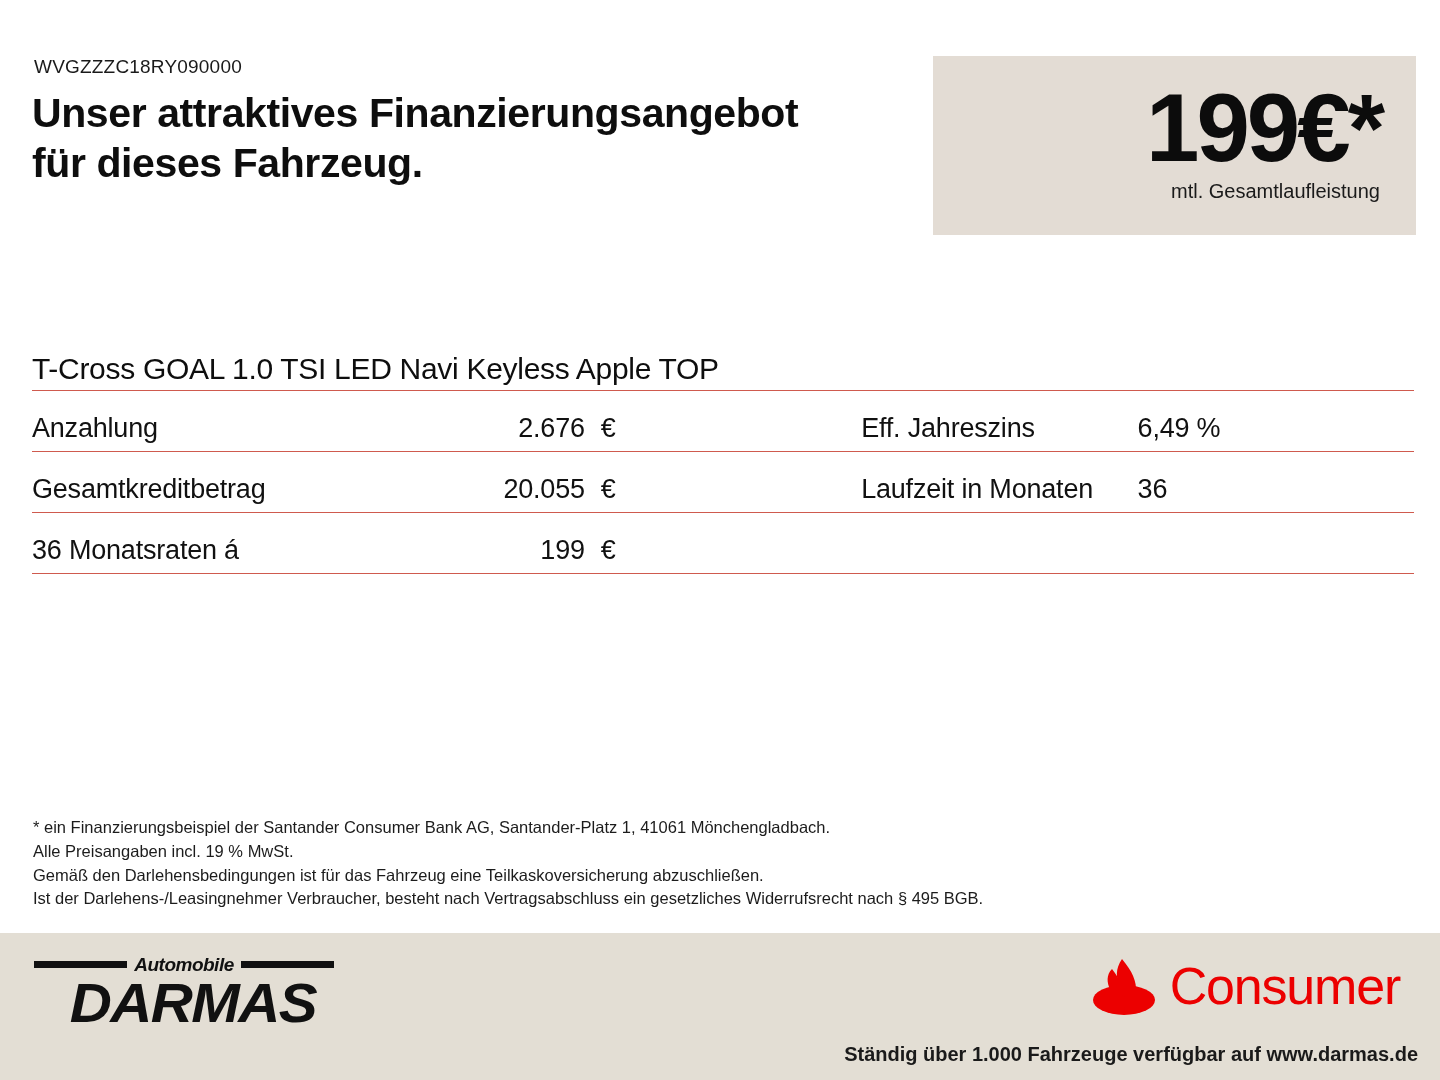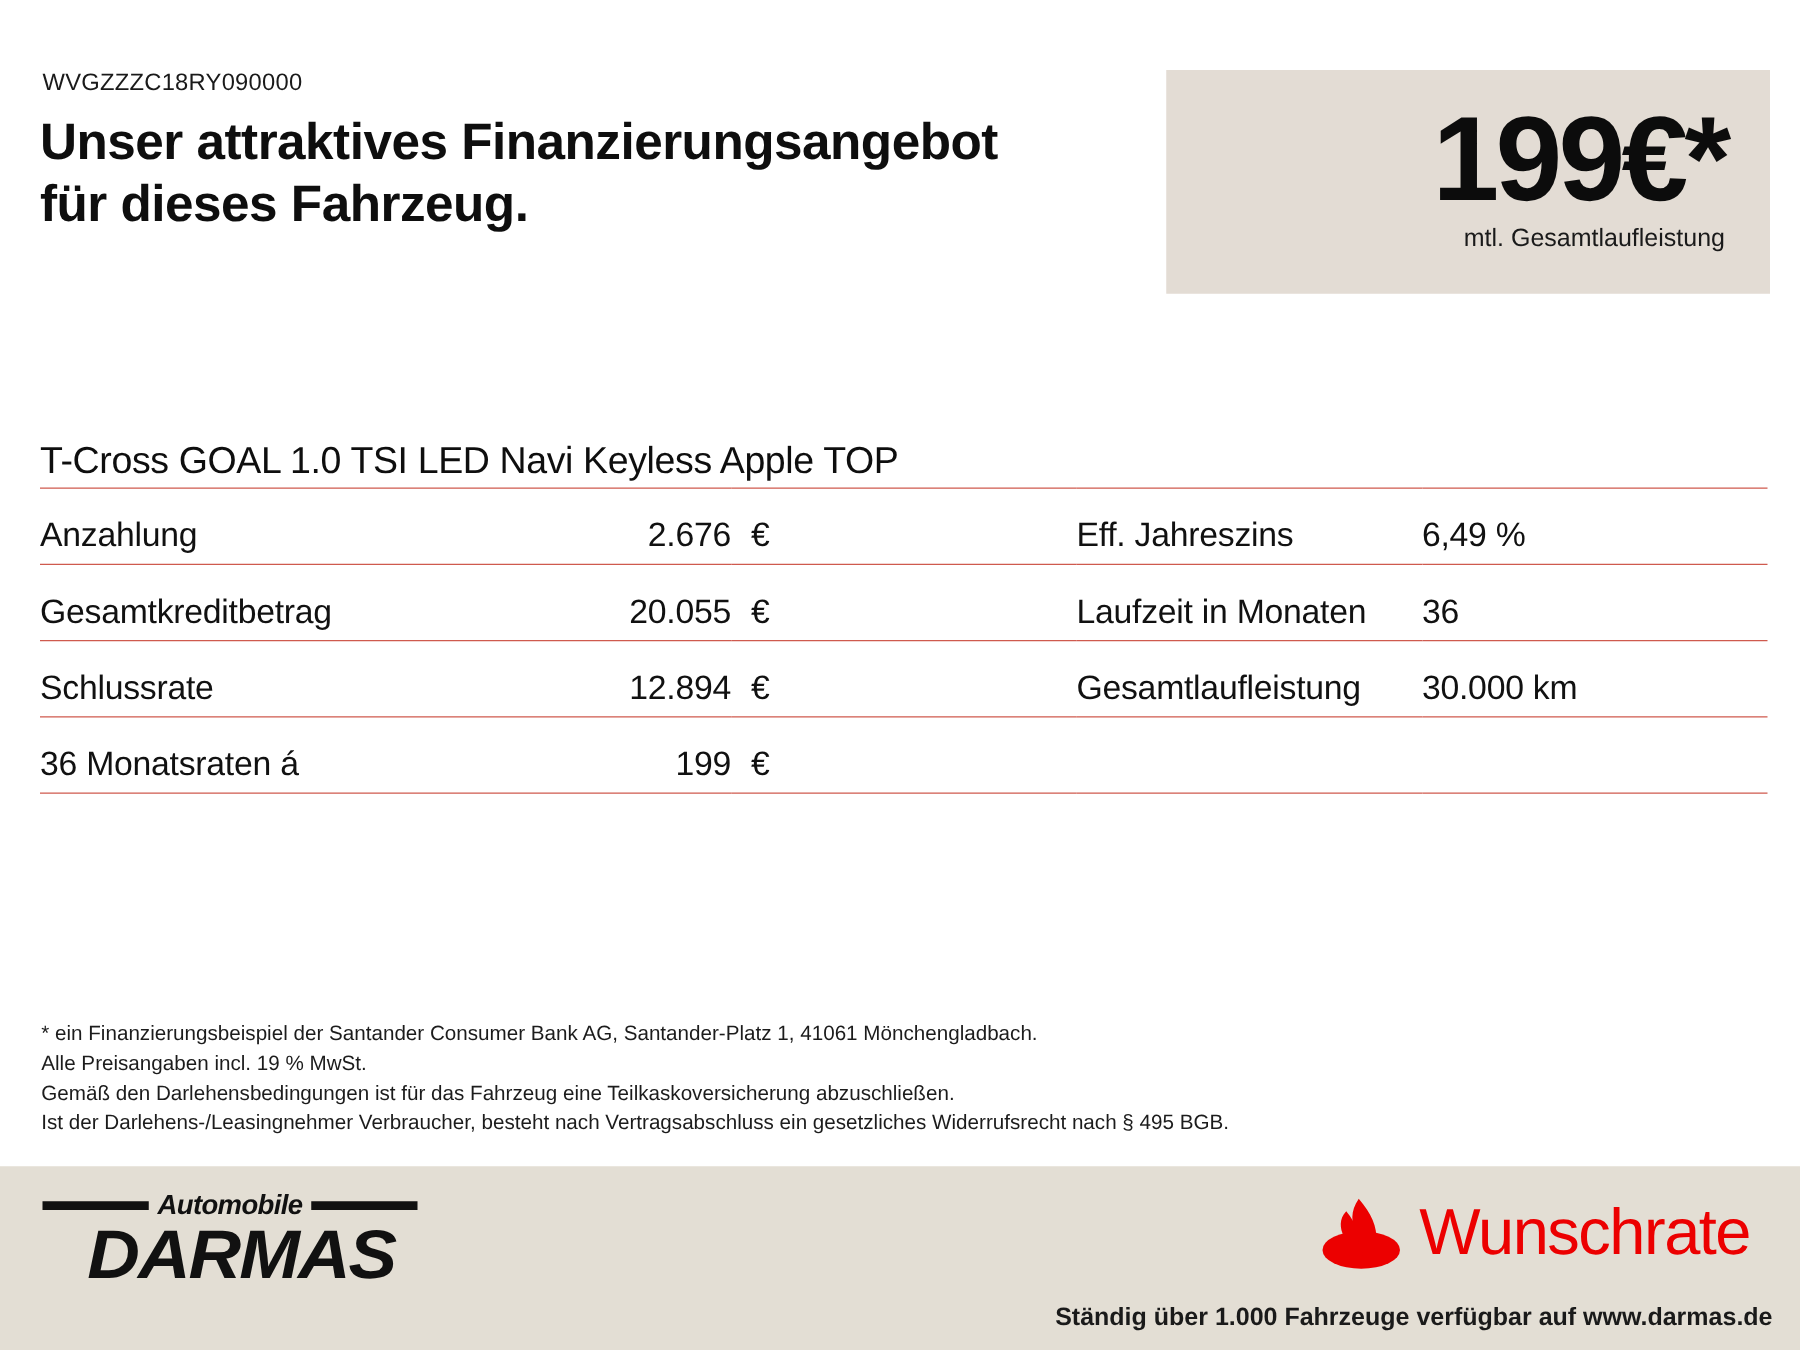--- a/index.html
+++ b/index.html
@@ -171,21 +171,21 @@
     display: flex;
     align-items: center;
     justify-content: center;
   }
   .dl-rule {
     flex: 1 1 auto;
     height: 7px;
     background: #111111;
   }
   .dl-auto {
-    font-size: 22px;
+    font-size: 19px;
     font-weight: bold;
     font-style: italic;
     letter-spacing: -0.5px;
     padding: 0 7px;
     color: #111111;
     line-height: 1;
   }
   .dl-main {
     font-size: 55px;
     font-weight: bold;
@@ -301,37 +301,20 @@
             <span class="cell-text">€</span>
           </td>
           <td class="c-label-r">
             <span class="cell-text">Laufzeit in Monaten</span>
           </td>
           <td class="c-val-r">
             <span class="cell-text">36</span>
           </td>
         </tr>
 
-        <tr class="data-row">
-          <td class="c-label-l">
-            <span class="cell-text">Schlussrate</span>
-          </td>
-          <td class="c-val-l">
-            <span class="cell-text">12.894</span>
-          </td>
-          <td class="c-cur-l">
-            <span class="cell-text">€</span>
-          </td>
-          <td class="c-label-r">
-            <span class="cell-text">Gesamtlaufleistung</span>
-          </td>
-          <td class="c-val-r">
-            <span class="cell-text">30.000 km</span>
-          </td>
-        </tr>
 
         <tr class="data-row">
           <td class="c-label-l">
             <span class="cell-text">36 Monatsraten á</span>
           </td>
           <td class="c-val-l">
             <span class="cell-text">199</span>
           </td>
           <td class="c-cur-l">
             <span class="cell-text">€</span>
@@ -366,20 +349,20 @@
     </div>
 
 
     <div class="santander-logo">
       <svg class="sant-flame" viewBox="0 0 64 62">
         <ellipse cx="32" cy="45" rx="31" ry="15" fill="#ec0000"></ellipse>
         <path d="M30 4 C40 16 45 26 44 38 C43 46 38 52 32 55 C35 46 33 38 28 30 C24 24 23 14 30 4 Z" fill="#ec0000"></path>
         <path d="M20 14 C28 24 31 32 30 42 C29 49 26 53 22 56 C24 48 22 41 18 34 C15 28 14 20 20 14 Z" fill="#ec0000"></path>
         <path d="M30 10 C37 20 40 28 39 37 C38 44 35 49 31 52 C33 44 31 37 27 31 C24 26 24 16 30 10 Z" fill="#ffffff" opacity="0.0"></path>
       </svg>
-      <span class="sant-word">Wunschrate</span>
+      <span class="sant-word">Consumer</span>
     </div>
 
     <div class="footer-tagline-right">Ständig über 1.000 Fahrzeuge verfügbar auf www.darmas.de</div>
 
   </div>
 
 </div>
 
 </body></html>

